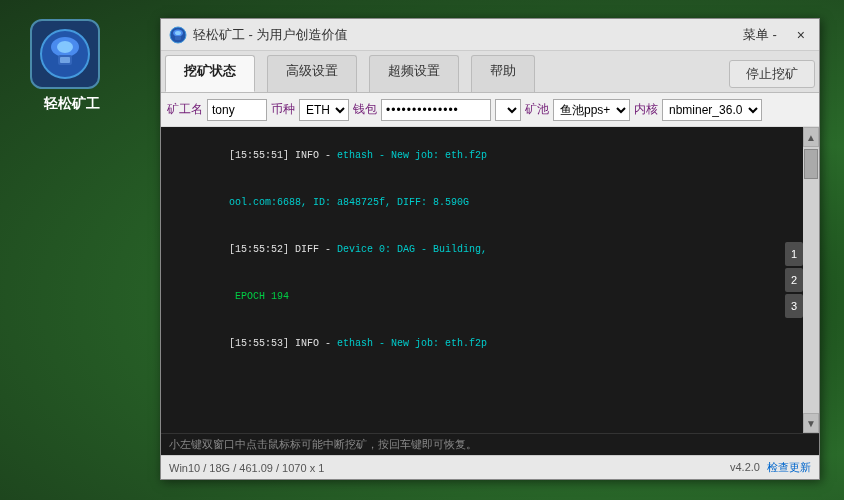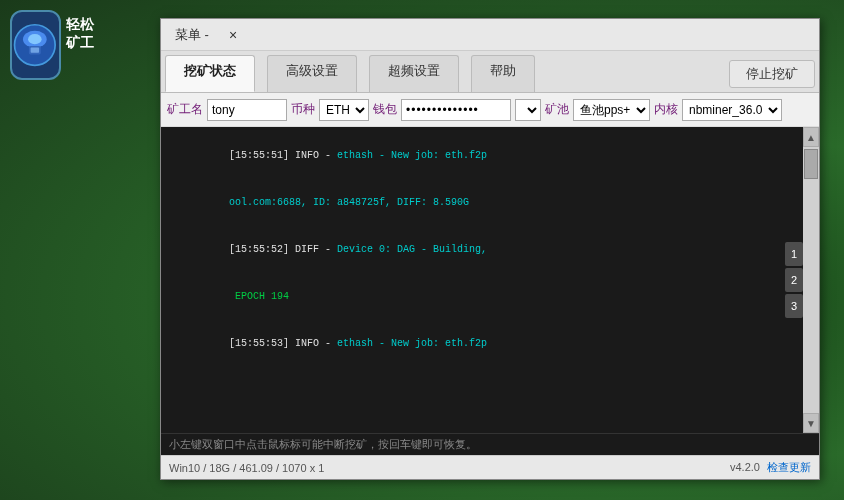--- a/index.html
+++ b/index.html
@@ -9,25 +9,25 @@
       background: #2a5a2a;
       background-image: radial-gradient(ellipse at 80% 60%, #1a4a1a 0%, #2a6a2a 40%, #1a3a1a 100%);
       font-family: 'Microsoft YaHei', Arial, sans-serif;
       overflow: hidden;
       position: relative;
     }
 
     
     .app-icon-container {
       position: absolute;
-      top: 10px;
+      top: 19px;
       left: 10px;
       display: flex;
-      flex-direction: row;
-      align-items: flex-start;
+      flex-direction: column;
+      align-items: flex-end;
       width: 90px;
     }
     .app-icon {
       width: 70px;
       height: 70px;
       background: #1a3a6a;
       border-radius: 12px;
       display: flex;
       align-items: center;
       justify-content: center;
@@ -159,21 +159,21 @@
       white-space: nowrap;
     }
     .config-input {
       border: 1px solid #aaa;
       background: white;
       padding: 2px 4px;
       font-size: 12px;
       height: 22px;
     }
     .config-input.name-input {
-      width: 80px;
+      width: 60px;
     }
     .config-select {
       border: 1px solid #aaa;
       background: white;
       padding: 2px 2px;
       font-size: 12px;
       height: 22px;
       cursor: pointer;
     }
     .config-input.wallet-input {
@@ -292,20 +292,29 @@
       <rect x="20" y="28" width="14" height="10" rx="2" fill="#3366bb"></rect>
       <rect x="22" y="30" width="10" height="6" rx="1" fill="#99ccff" opacity="0.6"></rect>
     </svg>
   </div>
   <div class="app-icon-label">轻松矿工</div>
 </div>
 
 <div class="main-window">
 
   <div class="title-bar">
+    <div class="title-bar-left">
+      <svg class="title-icon" viewBox="0 0 18 18" xmlns="http://www.w3.org/2000/svg">
+        <circle cx="9" cy="9" r="8" fill="#2255aa" stroke="#4499dd" stroke-width="1"></circle>
+        <ellipse cx="9" cy="7" rx="5" ry="3.5" fill="#5599ff" opacity="0.8"></ellipse>
+        <ellipse cx="9" cy="7" rx="3" ry="2" fill="#88ccff"></ellipse>
+        <rect x="6" y="10" width="6" height="4" rx="1" fill="#3366bb"></rect>
+      </svg>
+      <span class="title-text">轻松矿工 - 为用户创造价值</span>
+    </div>
     <div class="title-bar-right">
       <span class="menu-btn">菜单 -</span>
       <span class="close-btn">×</span>
     </div>
   </div>
 
   <div class="nav-bar">
     <div class="nav-tab active">挖矿状态</div>
     <div class="nav-tab">高级设置</div>
     <div class="nav-tab">超频设置</div>

